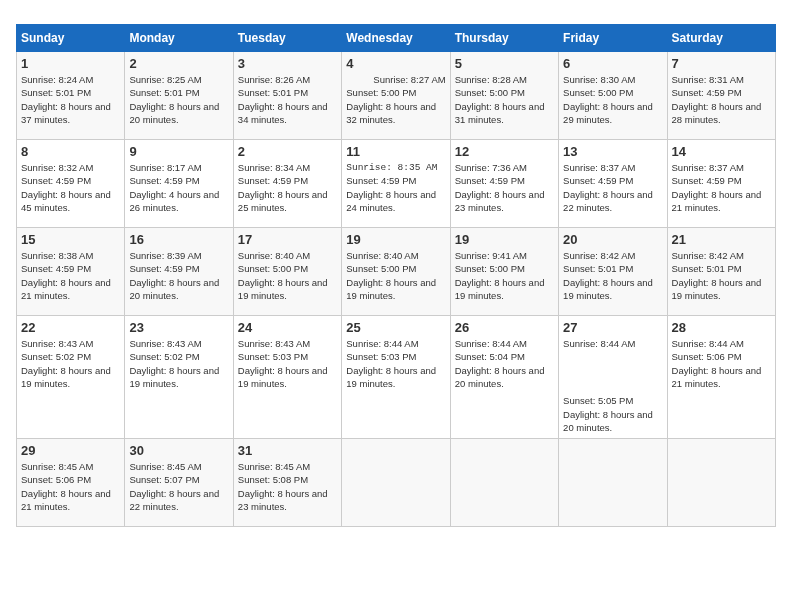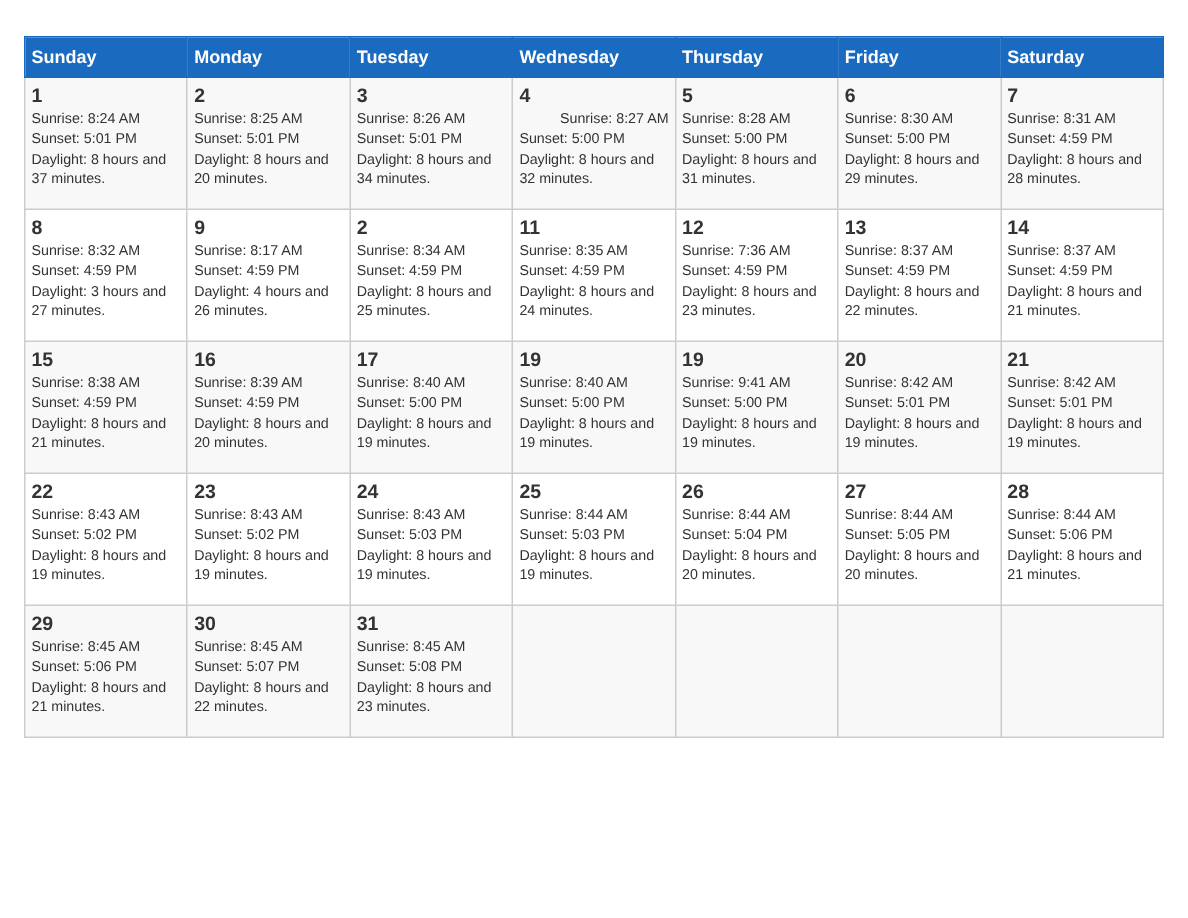--- a/index.html
+++ b/index.html
@@ -148,37 +148,37 @@
           <div style="line-height: 1.4;">Sunrise: 8:31 AM</div>
           <div style="line-height: 1.4;">Sunset: 4:59 PM</div>
           <div style="line-height: 1.4;">Daylight: 8 hours and 28 minutes.</div>
         </td>
       </tr>
       <tr>
         <td>
           <span class="day-num">8</span>
           <div style="line-height: 1.4;">Sunrise: 8:32 AM</div>
           <div style="line-height: 1.4;">Sunset: 4:59 PM</div>
-          <div style="line-height: 1.4;">Daylight: 3 hours and 27 minutes.</div>
+          <div style="line-height: 1.4;">Daylight: 8 hours and 45 minutes.</div>
         </td>
         <td>
           <span class="day-num">9</span>
           <div style="line-height: 1.4;">Sunrise: 8:17 AM</div>
           <div style="line-height: 1.4;">Sunset: 4:59 PM</div>
           <div style="line-height: 1.4;">Daylight: 4 hours and 26 minutes.</div>
         </td>
         <td>
           <span class="day-num">2</span>
           <div style="line-height: 1.4;">Sunrise: 8:34 AM</div>
           <div style="line-height: 1.4;">Sunset: 4:59 PM</div>
           <div style="line-height: 1.4;">Daylight: 8 hours and 25 minutes.</div>
         </td>
         <td>
           <span class="day-num">11</span>
-          <div style="line-height: 1.4;">Sunrise: 8:35 AM</div>
+          <div style="line-height: 1.4; font-family: Liberation Mono, monospace;">Sunrise: 8:35 AM</div>
           <div style="line-height: 1.4;">Sunset: 4:59 PM</div>
           <div style="line-height: 1.4;">Daylight: 8 hours and 24 minutes.</div>
         </td>
         <td>
           <span class="day-num">12</span>
           <div style="line-height: 1.4;">Sunrise: 7:36 AM</div>
           <div style="line-height: 1.4;">Sunset: 4:59 PM</div>
           <div style="line-height: 1.4;">Daylight: 8 hours and 23 minutes.</div>
         </td>
         <td>
@@ -265,21 +265,21 @@
         </td>
         <td>
           <span class="day-num">26</span>
           <div style="line-height: 1.4;">Sunrise: 8:44 AM</div>
           <div style="line-height: 1.4;">Sunset: 5:04 PM</div>
           <div style="line-height: 1.4;">Daylight: 8 hours and 20 minutes.</div>
         </td>
         <td>
           <span class="day-num">27</span>
           <div style="line-height: 1.4;">Sunrise: 8:44 AM</div>
-          <div style="line-height: 1.4;">Sunset: 5:05 PM</div>
+          <div style="line-height: 1.4; margin-top: 44px;">Sunset: 5:05 PM</div>
           <div style="line-height: 1.4;">Daylight: 8 hours and 20 minutes.</div>
         </td>
         <td>
           <span class="day-num">28</span>
           <div style="line-height: 1.4;">Sunrise: 8:44 AM</div>
           <div style="line-height: 1.4;">Sunset: 5:06 PM</div>
           <div style="line-height: 1.4;">Daylight: 8 hours and 21 minutes.</div>
         </td>
       </tr>
       <tr>

